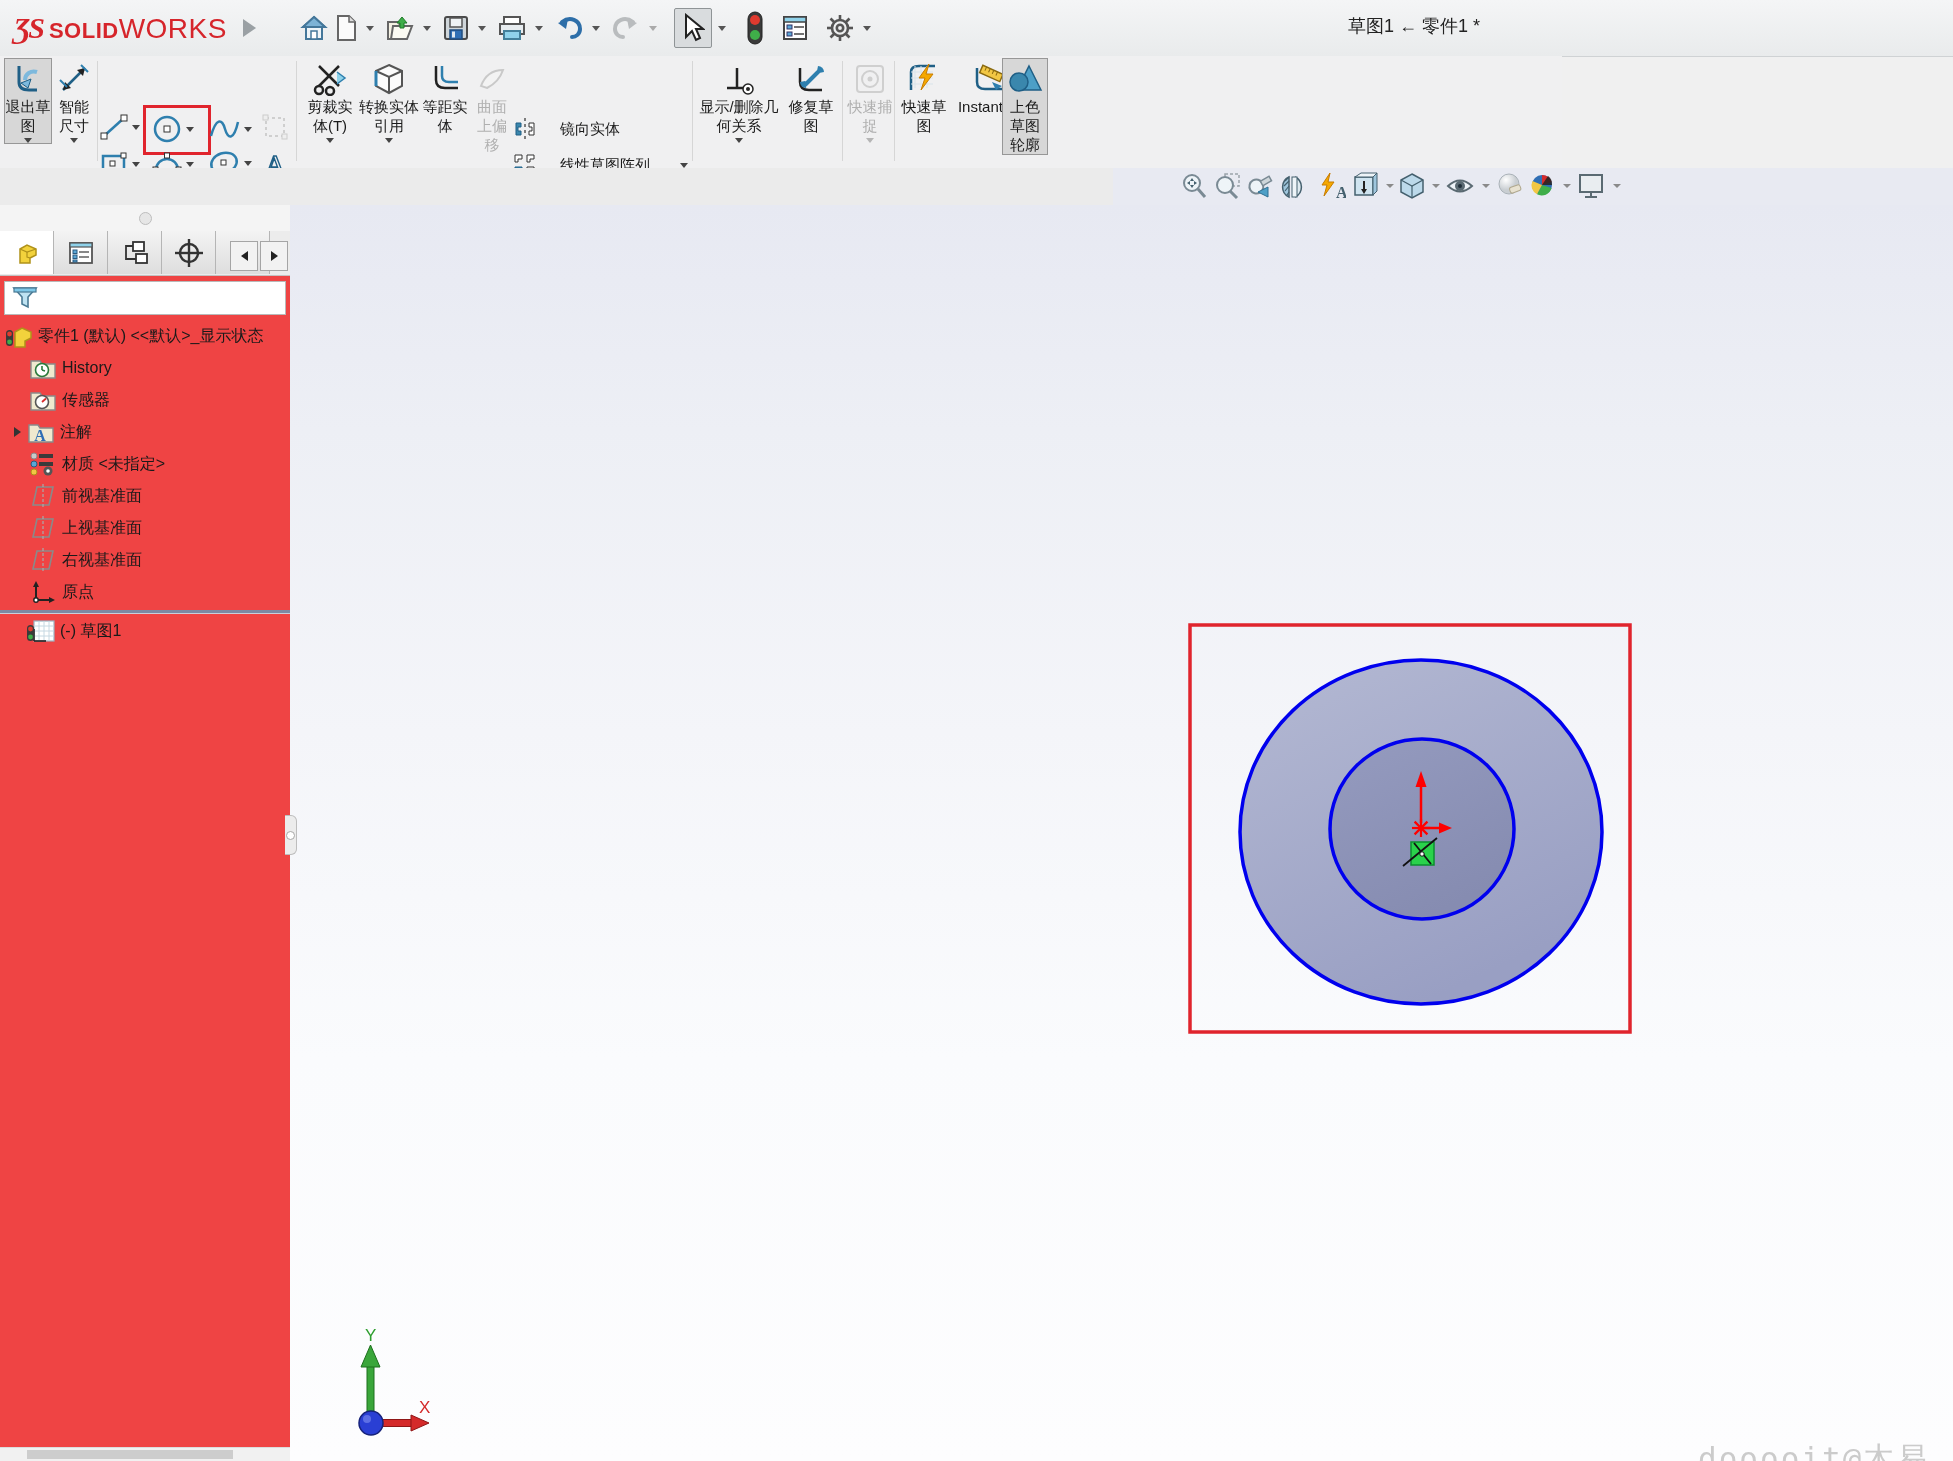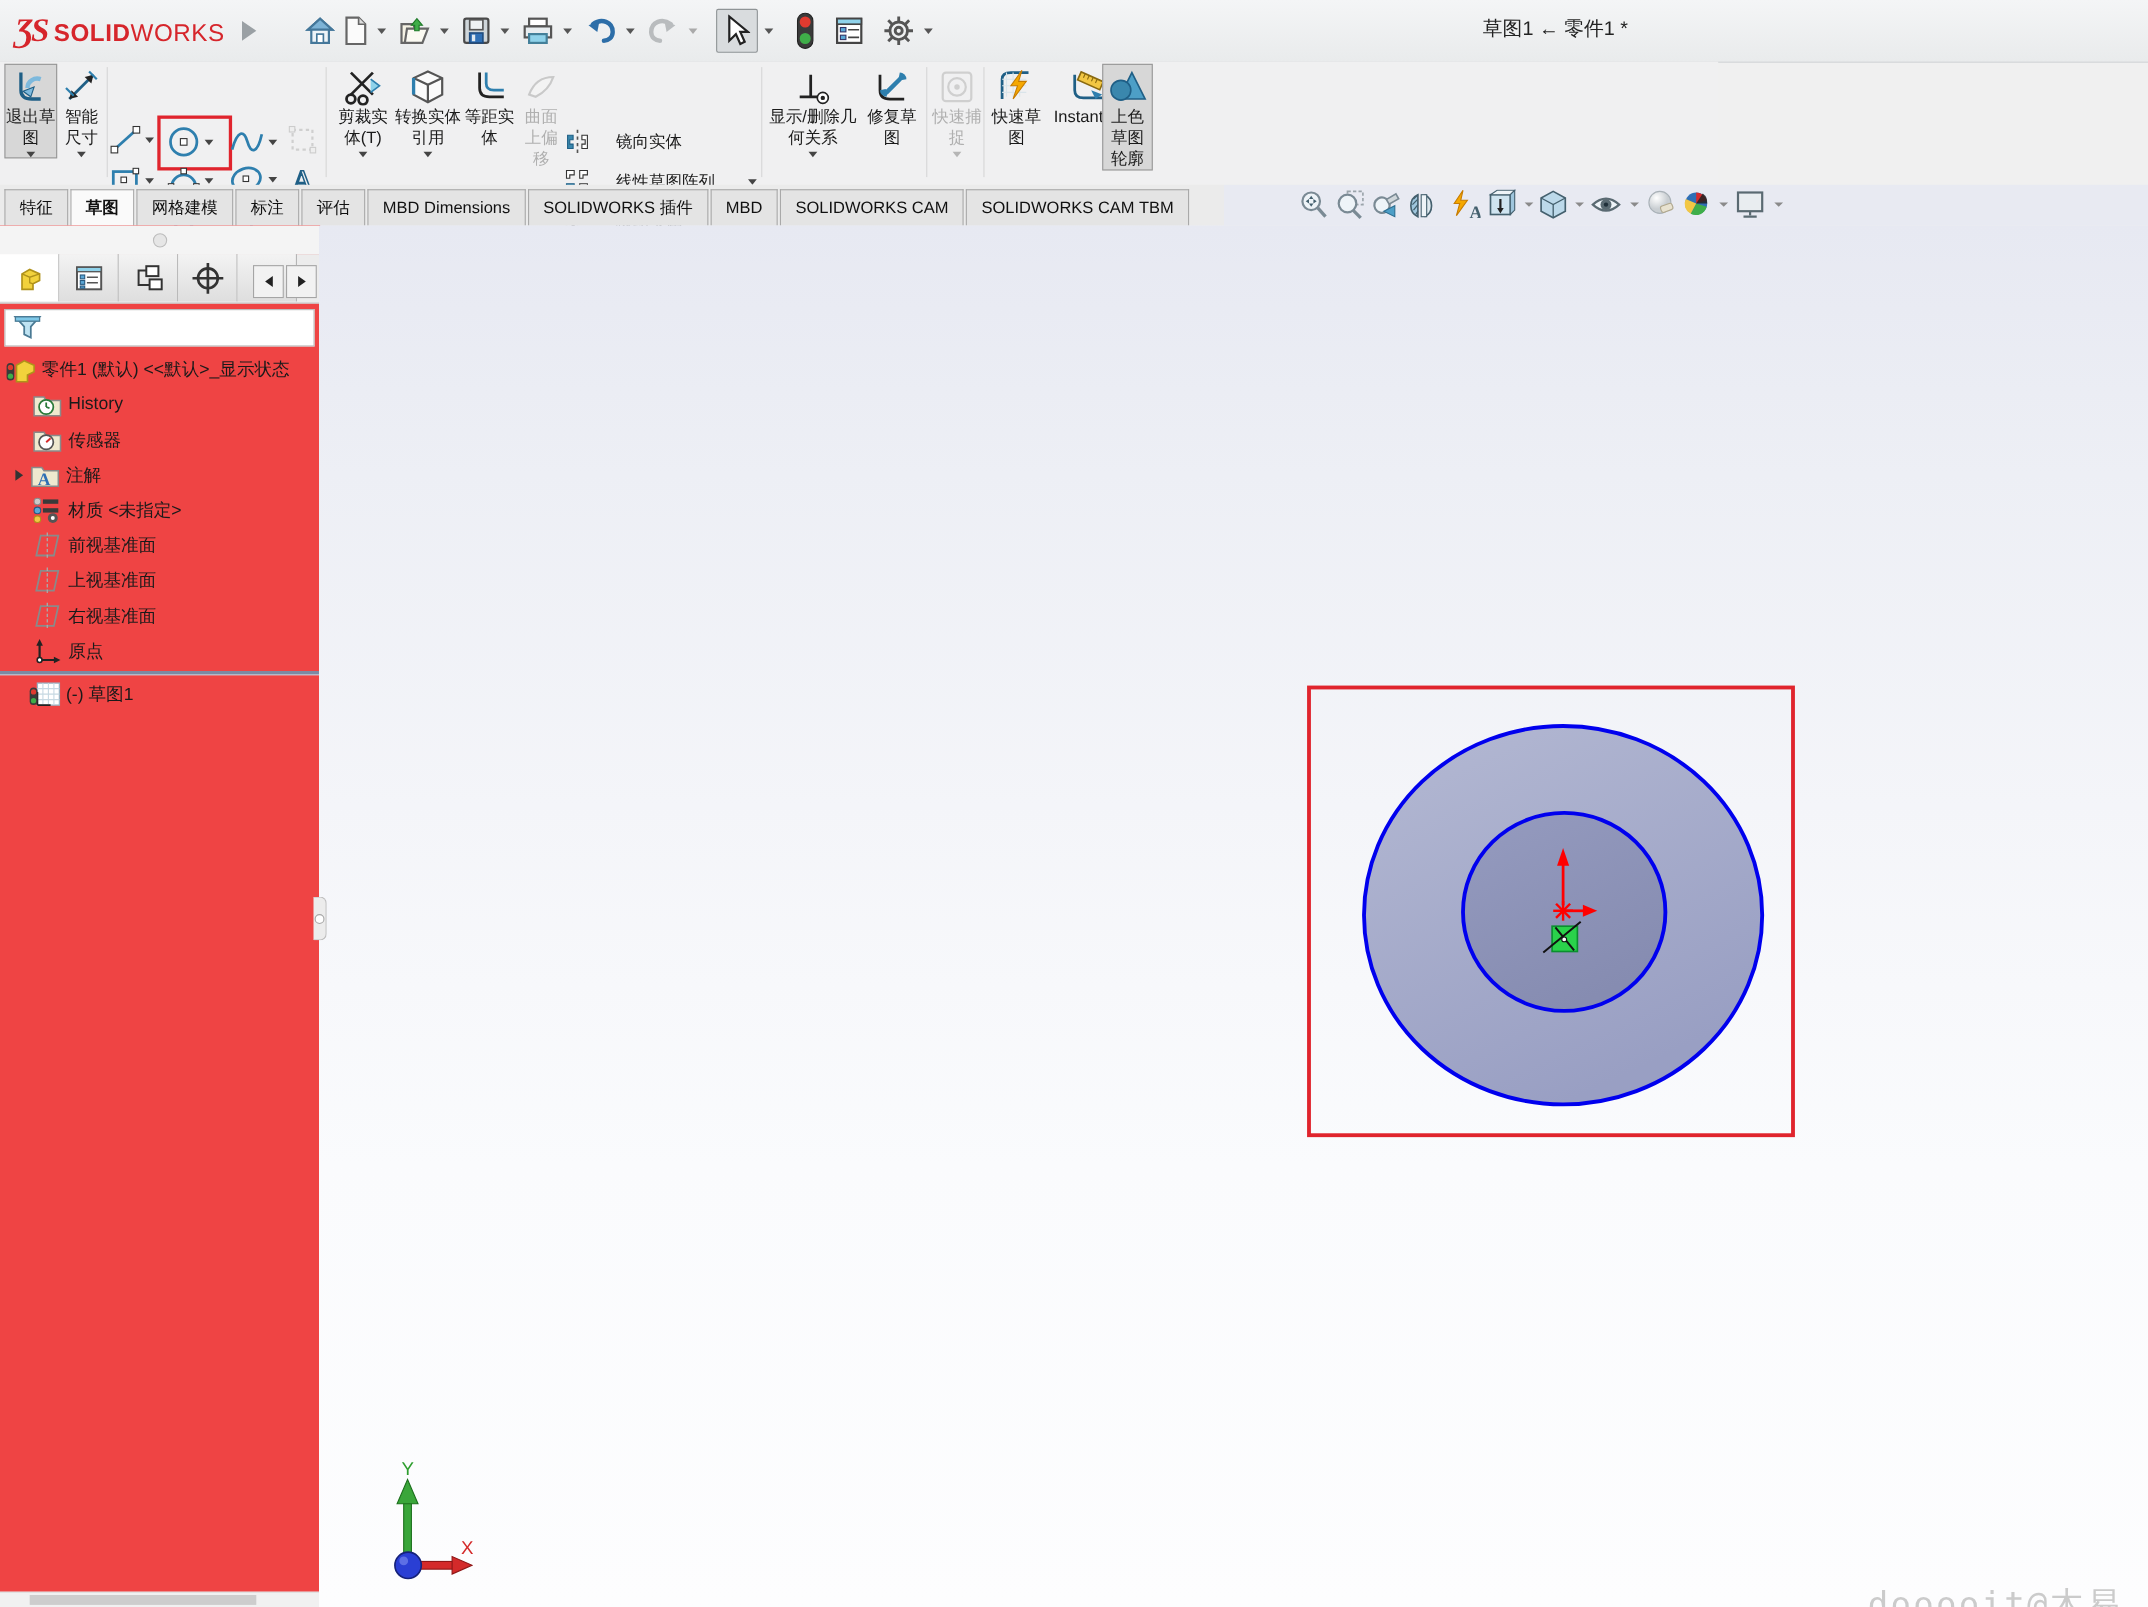--- a/index.html
+++ b/index.html
@@ -9,21 +9,21 @@
   .abs{position:absolute;}
 
   
   .titlebar{left:0;top:0;width:1953px;height:56px;
     background:linear-gradient(180deg,#f4f5f6 0%,#e9ebec 100%);
     border-bottom:1px solid #cfd2d4;display:flex;align-items:center;}
   .logo{display:flex;align-items:baseline;margin-left:14px;user-select:none;}
   .logo-mark{color:#d6252b;font-size:30px;font-weight:bold;font-style:italic;
     font-family:"Liberation Serif",serif;letter-spacing:-2px;margin-right:6px;}
   .logo-solid{color:#d6252b;font-size:22px;font-weight:bold;letter-spacing:.5px;text-align:center;}
-  .logo-works{color:#d6252b;font-size:22px;font-weight:300;letter-spacing:.5px;}
+  .logo-works{color:#d6252b;font-size:28px;font-weight:300;letter-spacing:.5px;}
   .play-arrow{width:0;height:0;border-left:13px solid #9aa0a4;border-top:9px solid transparent;
     border-bottom:9px solid transparent;margin-left:16px;}
   .tb-icons{display:flex;align-items:center;margin-left:42px;gap:2px;}
   .tb-btn{display:flex;align-items:center;padding:3px 2px;border-radius:2px;}
   .tb-btn svg{display:block;}
   .tb-dd{width:0;height:0;border-top:5px solid #555;border-left:4px solid transparent;
     border-right:4px solid transparent;margin:0 7px 0 4px;}
   .tb-dd.gray{border-top-color:#aaa;}
   .tb-sel{border:1px solid #8f9496;background:#d9dcde;padding:4px 6px;margin-left:8px;}
   .doc-title{position:absolute;left:1348px;top:14px;font-size:18px;color:#222;}
@@ -498,32 +498,20 @@
       <svg width="36" height="34" viewBox="0 0 36 34">
         <polygon points="22,4 34,28 10,28" fill="#4d9fc7" stroke="#1f5f86" stroke-width="1.5"></polygon>
         <circle cx="12" cy="20" r="9" fill="#3a87ad" stroke="#1f5f86" stroke-width="1.5"></circle>
       </svg>
     </span>
     <span class="blbl">上色草图轮廓</span>
   </div>
 </div>
 
 <div class="abs tabrow">
-  <div class="tabs">
-    <div class="tab">特征</div>
-    <div class="tab active">草图</div>
-    <div class="tab">网格建模</div>
-    <div class="tab">标注</div>
-    <div class="tab">评估</div>
-    <div class="tab">MBD Dimensions</div>
-    <div class="tab">SOLIDWORKS 插件</div>
-    <div class="tab">MBD</div>
-    <div class="tab">SOLIDWORKS CAM</div>
-    <div class="tab">SOLIDWORKS CAM TBM</div>
-  </div>
 
   <div class="headsup">
     <span class="hbtn">
       <svg width="28" height="28" viewBox="0 0 28 28">
         <circle cx="12" cy="11" r="8" fill="#eef4f8" stroke="#7a8a94" stroke-width="2"></circle>
         <line x1="18" y1="17" x2="25" y2="25" stroke="#7a8a94" stroke-width="3"></line>
         <path d="M12 6 l2 3 h-4 Z M12 16 l2 -3 h-4 Z M7 11 l3 -2 v4 Z M17 11 l-3 -2 v4 Z" fill="#44606e"></path>
       </svg>
     </span>
     <span class="hbtn">

